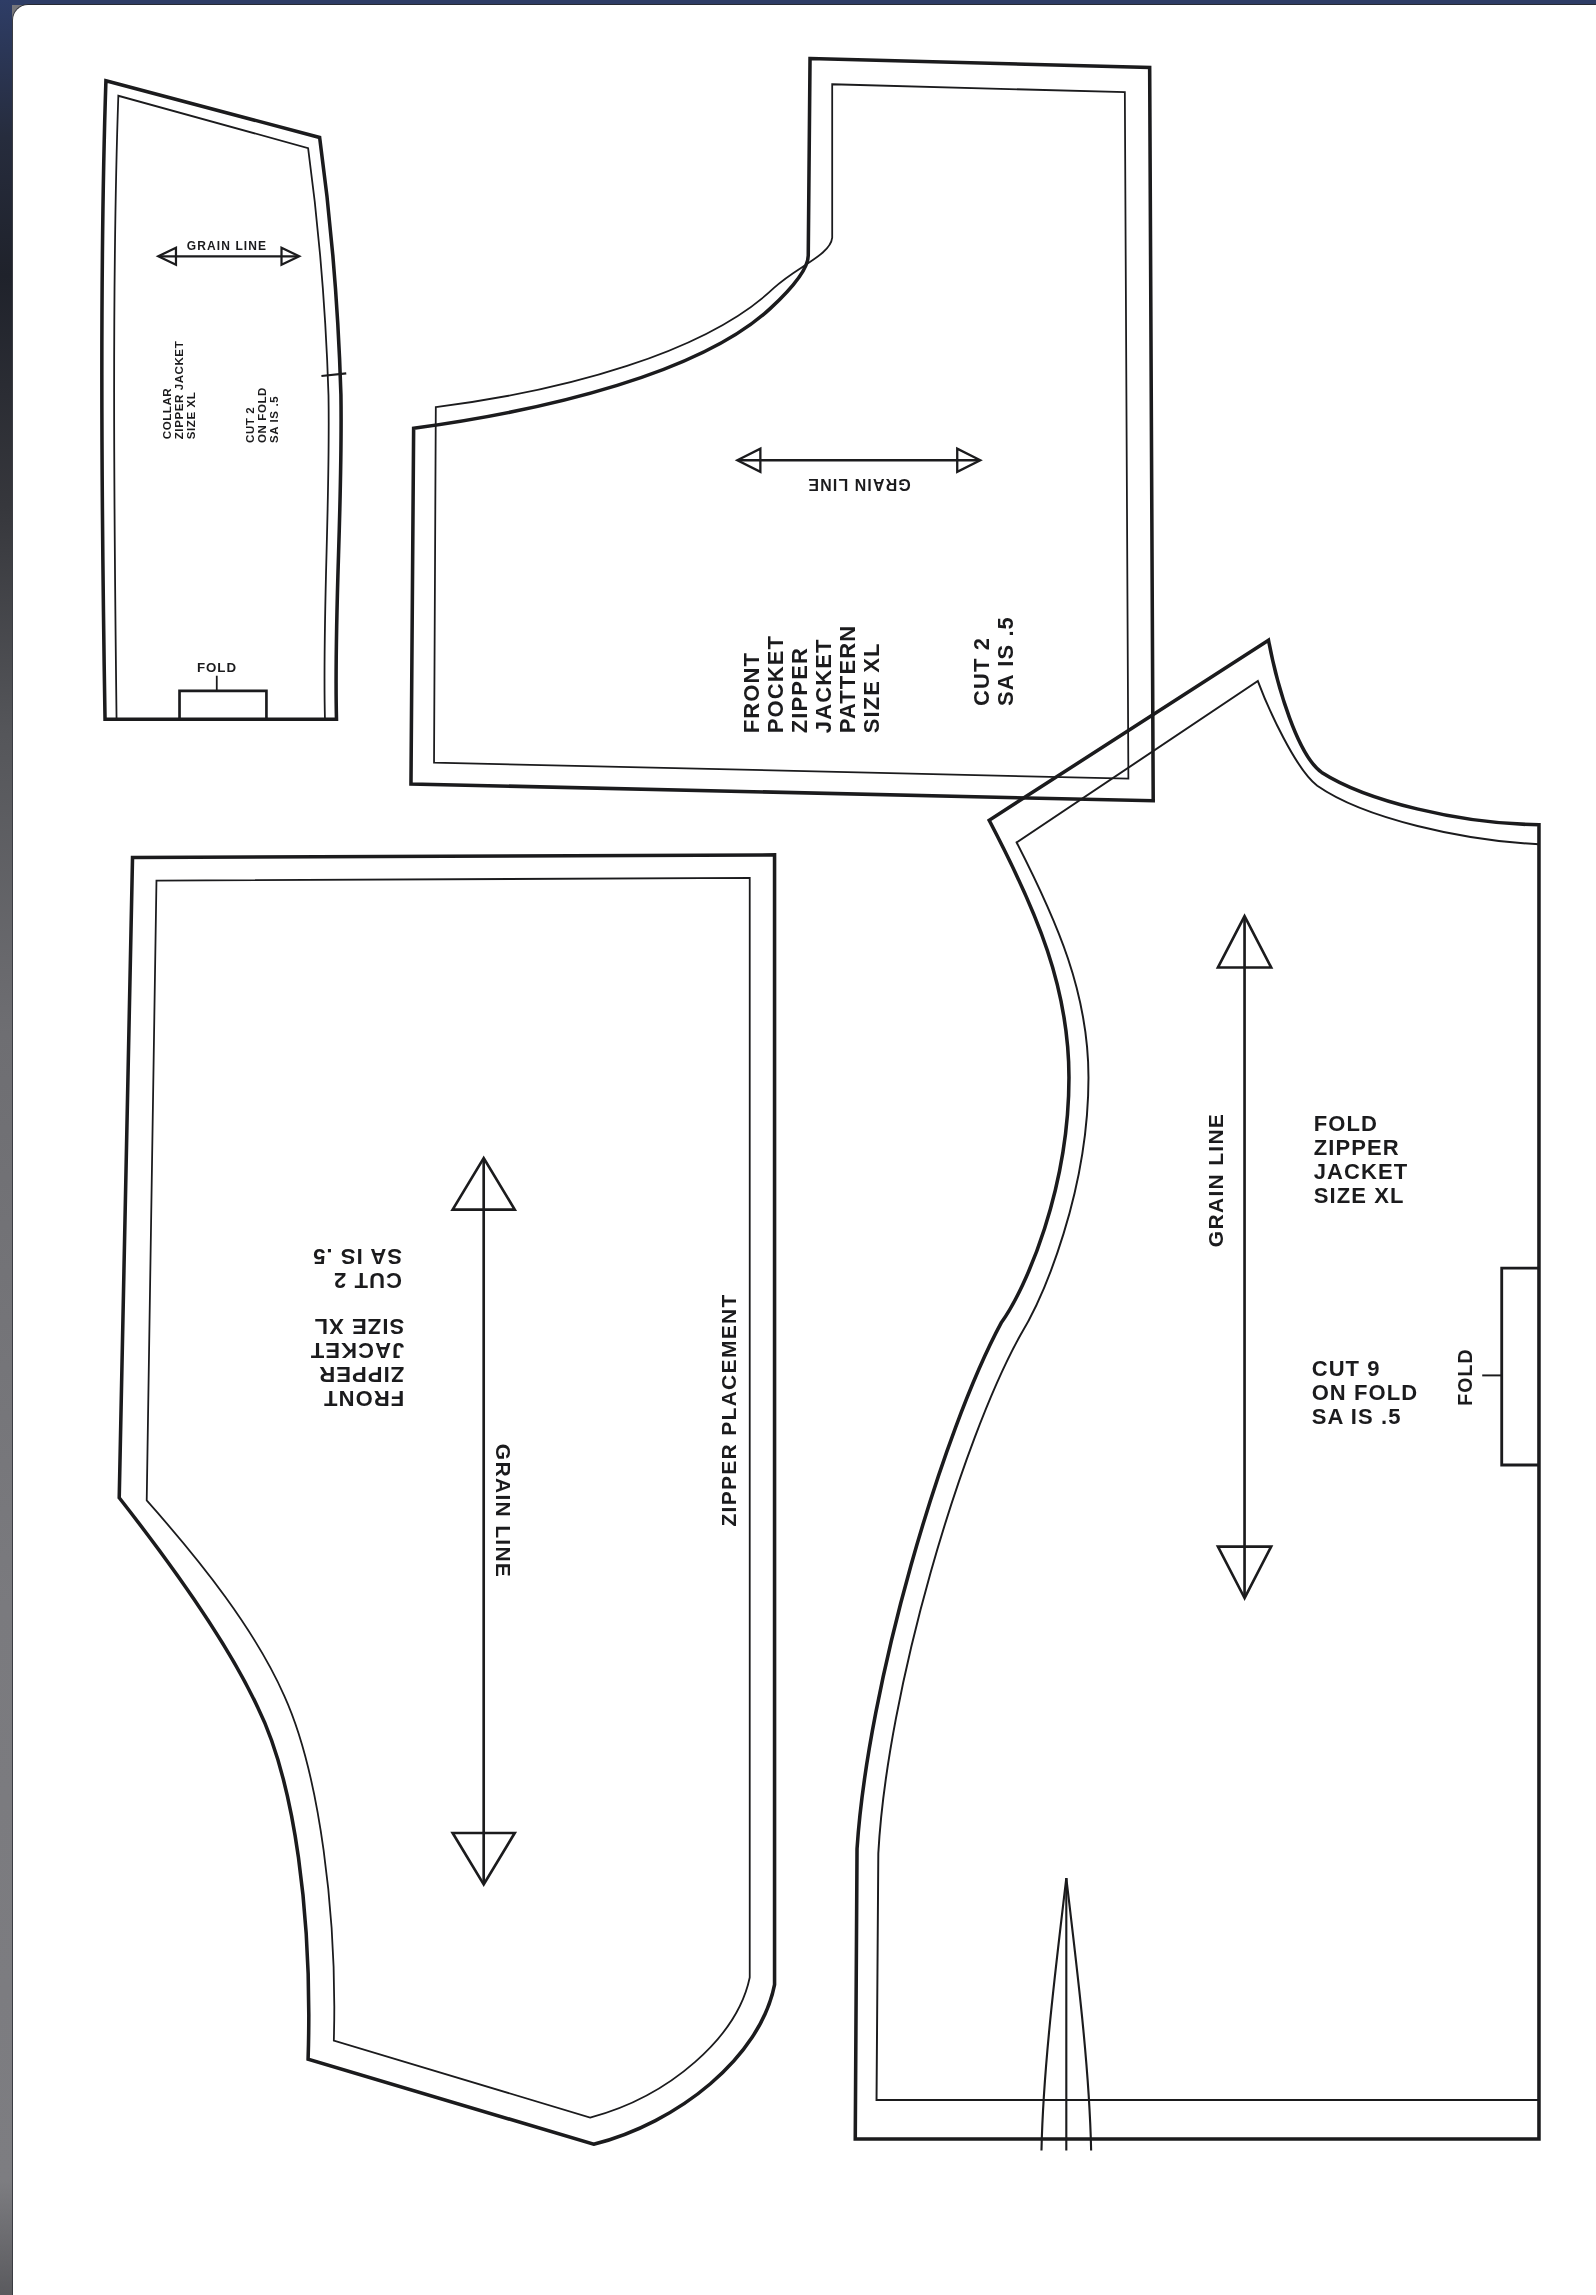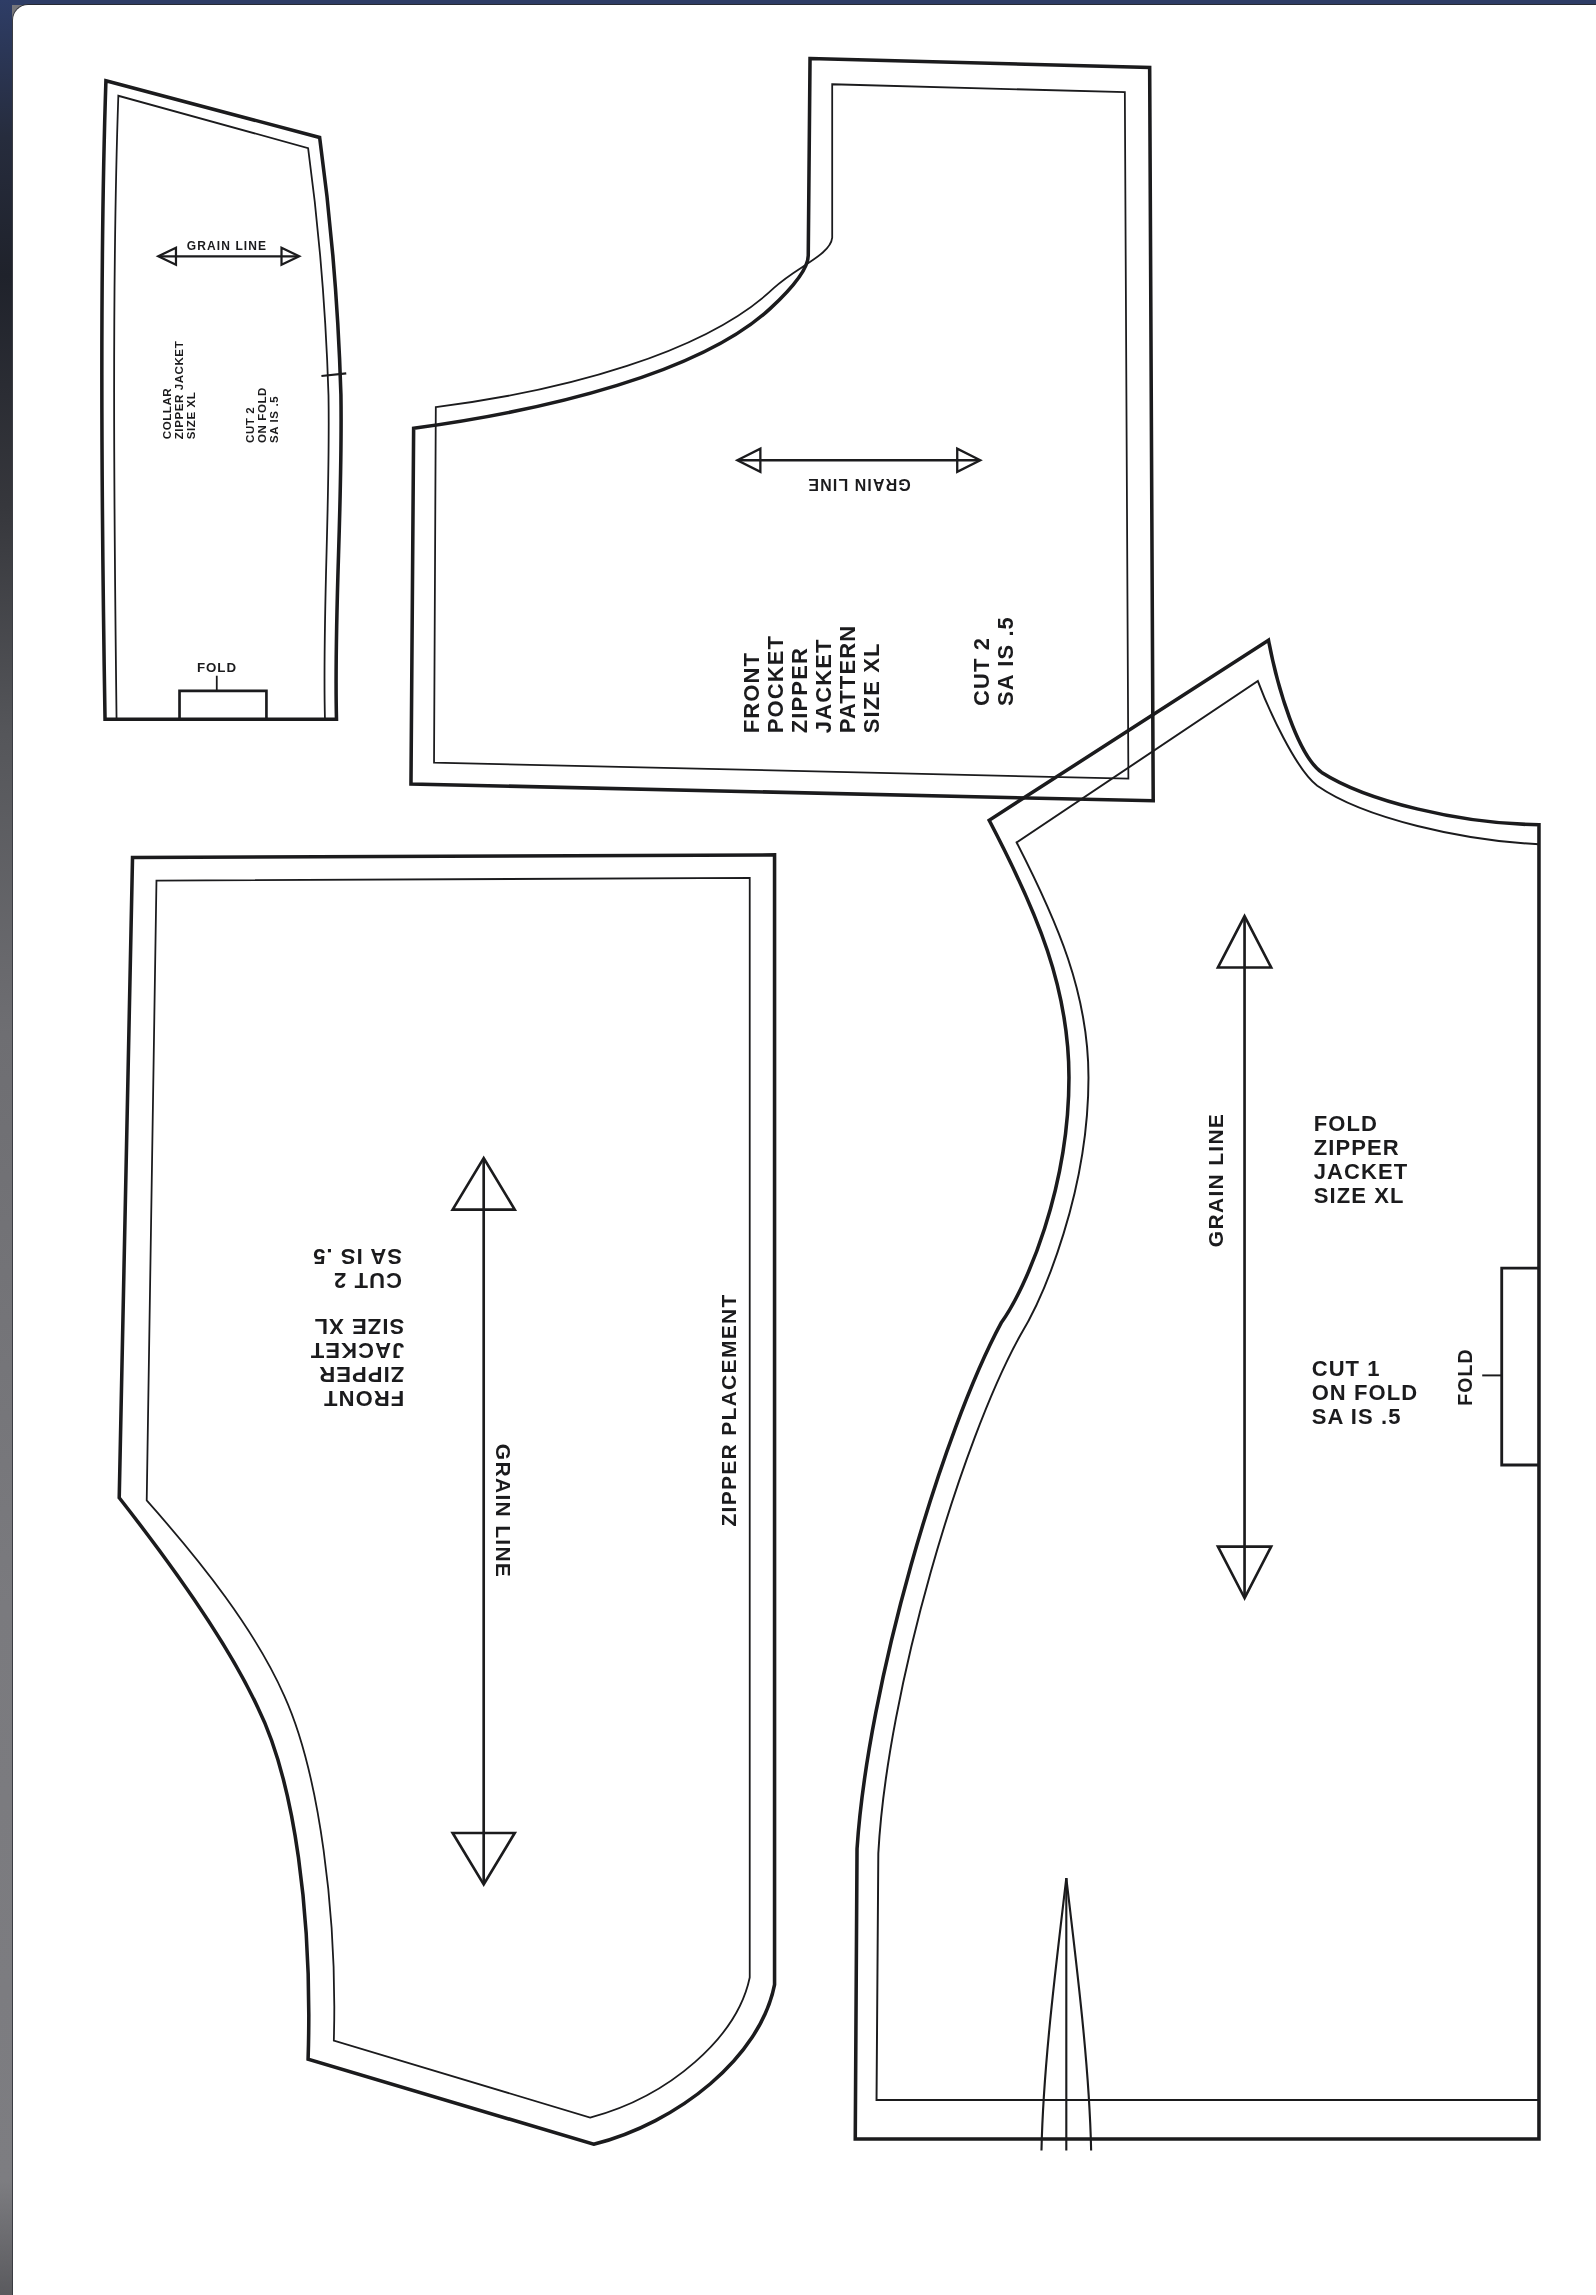--- a/index.html
+++ b/index.html
@@ -150,17 +150,17 @@
 
 <div class="tb f-grain r-90" style="left:1216px;top:1180px;">GRAIN LINE</div>
 <div class="tb f-lg" style="left:1361px;top:1160px;">
   <div>FOLD</div>
   <div>ZIPPER</div>
   <div>JACKET</div>
   <div>SIZE XL</div>
 </div>
 <div class="tb f-fold-lg r-90" style="left:1465px;top:1377px;">FOLD</div>
 <div class="tb f-lg" style="left:1365px;top:1393px;">
-  <div>CUT 1</div>
+  <div>CUT 9</div>
   <div>ON FOLD</div>
   <div>SA IS .5</div>
 </div>
 
 
 </body></html>

